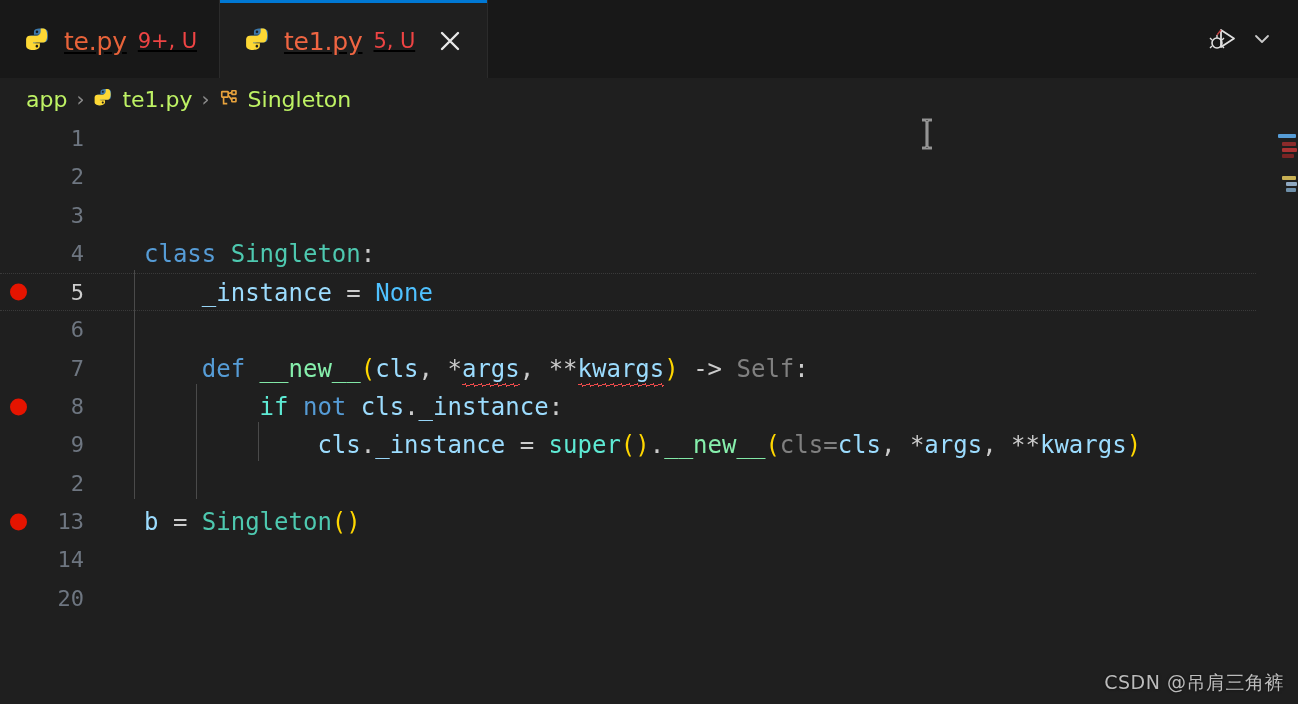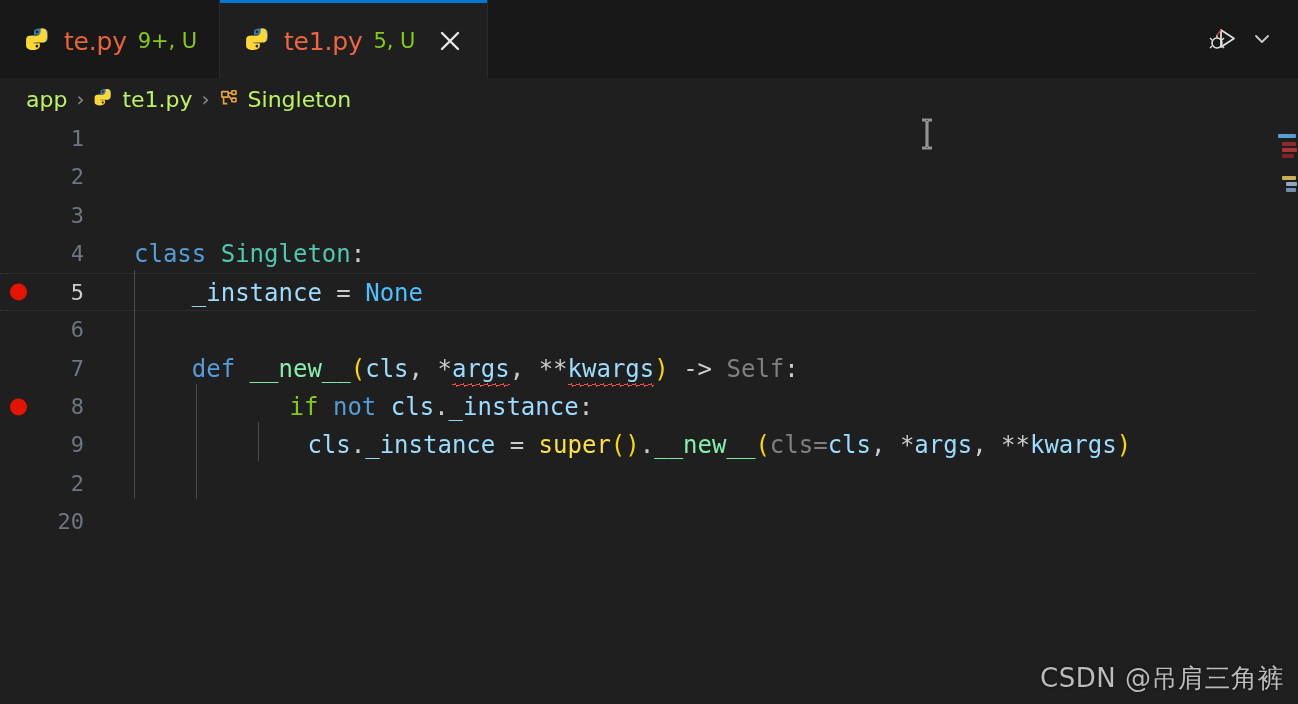--- a/index.html
+++ b/index.html
@@ -29,20 +29,21 @@
   .tab {
     position: relative;
     display: flex;
     align-items: center;
     gap: 11px;
     padding: 4px 22px 0 24px;
     height: 78px;
     box-sizing: border-box;
     cursor: pointer;
     background: #181818;
+    text-decoration: underline;
   }
   .tab.active {
     background: #1f1f1f;
     border-right: 1px solid #2b2b2b;
     border-left: 1px solid #2b2b2b;
   }
   .tab.active::before {
     content: "";
     position: absolute;
     left: 0; right: 0; top: 0;
@@ -51,21 +52,21 @@
   }
   .tab-name {
     font-size: 25px;
     color: #e8633a;
     letter-spacing: -0.2px;
     white-space: nowrap;
   }
   .tab.active .tab-name { color: #ef6542; }
   .tab-badge {
     font-size: 21px;
-    color: #84cc16;
+    color: #ef4444;
     white-space: nowrap;
     letter-spacing: -0.1px;
   }
   .tab-close {
     margin-left: 9px;
     width: 30px; height: 30px;
     display: flex; align-items: center; justify-content: center;
     flex: none;
   }
   .tab-close svg { display: block; }
@@ -153,47 +154,47 @@
     text-align: right;
     line-height: 38.3px;
     font-family: "DejaVu Sans Mono", monospace;
     font-size: 22px;
     color: #6e7681;
     user-select: none;
   }
   .row.current .lnum { color: #cccccc; }
   .codetext {
     position: absolute;
-    left: 134px; top: 0;
+    left: 144px; top: 0;
     line-height: 38.3px;
     font-family: "DejaVu Sans Mono", monospace;
     font-size: 24px;
     white-space: pre;
     color: #cccccc;
     letter-spacing: 0px;
   }
 
   
   .iguide {
     position: absolute;
     width: 1px;
     background: #4a4a4a;
   }
 
   
   .t-kw      { color: #569cd6; }            
-  .t-ctrl    { color: #84cc16; margin-left: 40px; }            
+  .t-ctrl    { color: #5eead4; }            
   .t-type    { color: #4ec9b0; }            
   .t-fn      { color: #86efac; }            
   .t-var     { color: #9cdcfe; }            
   .t-const   { color: #4fc1ff; }            
   .t-punc    { color: #cccccc; }
   .t-paren   { color: #ffd700; }            
   .t-self    { color: #808080; }            
-  .t-green   { color: #fde047; }
+  .t-green   { color: #5eead4; }
   .t-op      { color: #cccccc; }
 
   
   .sq {
     position: relative;
     display: inline-block;
   }
   .sq::after {
     content: "";
     position: absolute;
@@ -232,21 +233,21 @@
     position: absolute;
     left: 919px; top: 118px;
     width: 16px; height: 32px;
     pointer-events: none;
   }
 
   
   .watermark {
     position: absolute;
     right: 14px; bottom: 8px;
-    font-size: 26px;
+    font-size: 19px;
     color: #bbbbbb;
     font-family: "DejaVu Sans", sans-serif;
     letter-spacing: 0.5px;
     text-shadow: 0 0 3px rgba(0,0,0,0.6);
     user-select: none;
   }
 </style>
 </head>
 <body>
 
@@ -377,21 +378,30 @@
         <span class="codetext">            <span class="t-var">cls</span><span class="t-punc">.</span><span class="t-var">_instance</span> <span class="t-op">=</span> <span class="t-green">super</span><span class="t-paren">()</span><span class="t-punc">.</span><span class="t-fn">__new__</span><span class="t-paren">(</span><span class="t-self">cls=</span><span class="t-var">cls</span><span class="t-punc">,</span> <span class="t-punc">*</span><span class="t-var">args</span><span class="t-punc">,</span> <span class="t-punc">**</span><span class="t-var">kwargs</span><span class="t-paren">)</span></span>
       </div>
 
 
       <div class="row">
         <span class="lnum">2</span>
         <span class="codetext"></span>
       </div>
 
 
-
+      <div class="row">
+        <span class="bp"></span>
+        <span class="lnum">13</span>
+        <span class="codetext"><span class="t-var">b</span> <span class="t-op">=</span> <span class="t-type">Singleton</span><span class="t-paren">()</span></span>
+      </div>
+
+      <div class="row">
+        <span class="lnum">14</span>
+        <span class="codetext"></span>
+      </div>
 
       <div class="row">
         <span class="lnum">20</span>
         <span class="codetext"></span>
       </div>
     </div>
   </div>
 
   <div class="minimap">
     <div class="mm-line" style="left:22px; top:14px;  width:18px; background:#569cd6;"></div>

